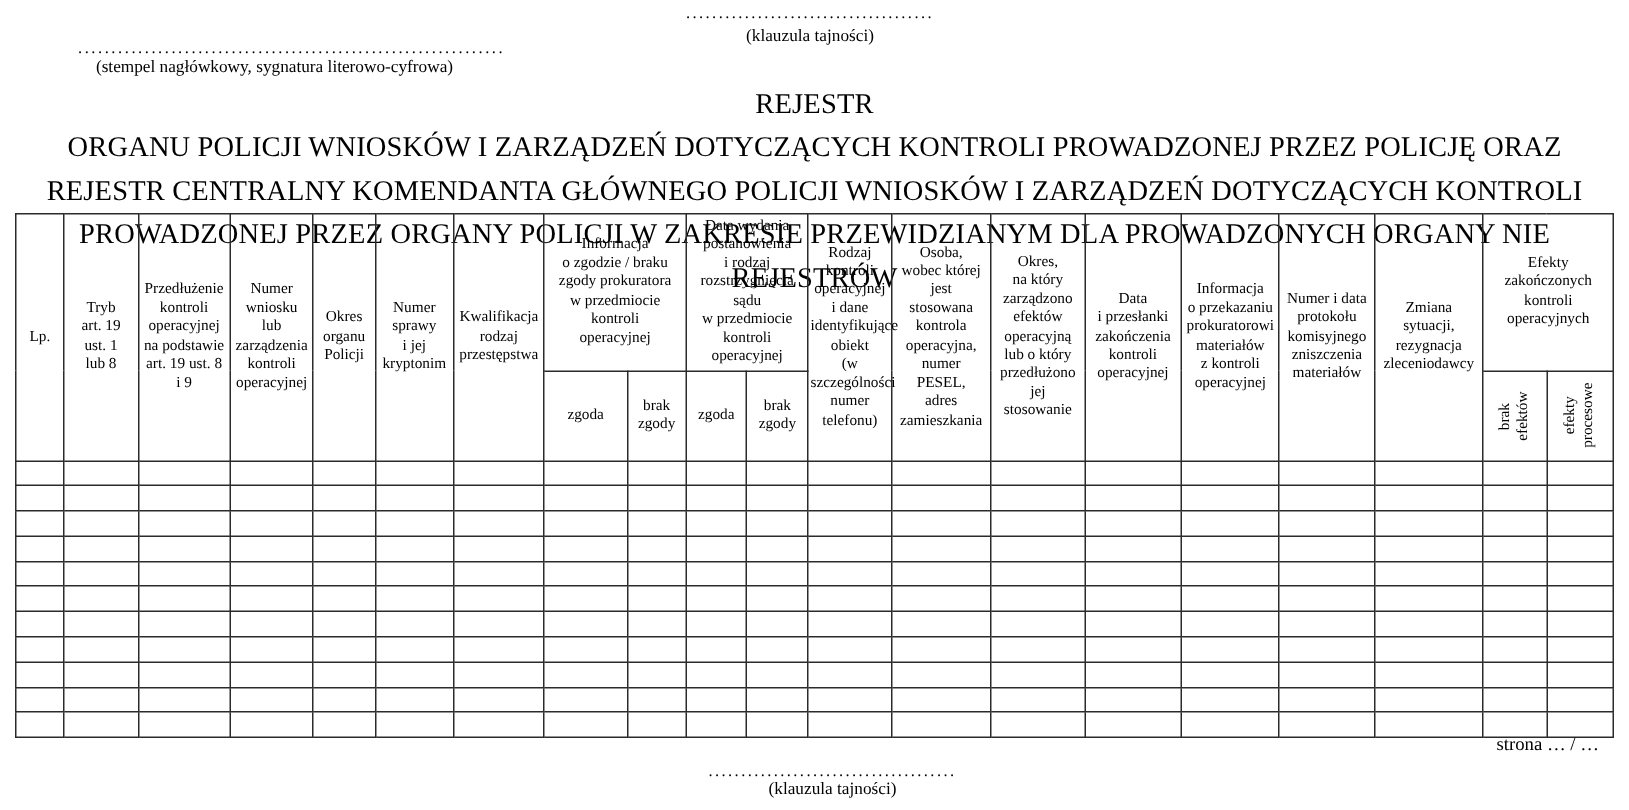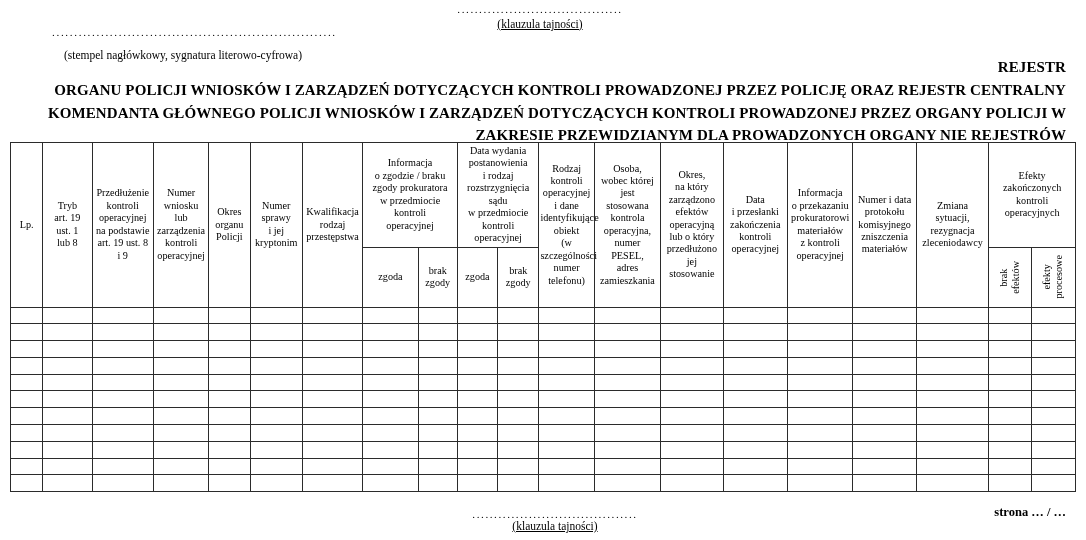--- a/index.html
+++ b/index.html
@@ -33,48 +33,47 @@
     line-height: 1.35;
   }
   .dots {
     font-size: 11px;
     letter-spacing: 1.6px;
     color: #000;
     white-space: nowrap;
   }
   .clause-label {
     font-size: 11.5px;
-    text-decoration: underline;
   }
 
   
   .stamp {
     position: absolute;
     left: 52px;
     top: 26px;
     width: 262px;
     text-align: center;
   }
   .stamp .dots {
     letter-spacing: 1.7px;
   }
   .stamp-label {
     font-size: 11.5px;
-    margin-top: 11px;
+    margin-top: 1px;
   }
 
   
   .title-block {
     position: absolute;
     left: 20px;
     top: 56px;
     width: 1046px;
-    text-align: right;
-    font-weight: bold;
-    font-size: 15px;
+    text-align: center;
+    font-weight: normal;
+    font-size: 19px;
     line-height: 1.52;
     letter-spacing: 0.1px;
   }
   .title-line1 {
     display: block;
   }
 
   
   table.register {
     position: absolute;
@@ -113,23 +112,22 @@
     font-size: 10.2px;
     line-height: 1.2;
     margin: 0 auto;
     text-align: center;
   }
 
   
   .page-num {
     position: absolute;
     right: 20px;
-    top: 505px;
+    top: 489px;
     font-size: 12.5px;
-    font-weight: bold;
   }
   .clause-bottom {
     position: absolute;
     left: 455px;
     top: 508px;
     width: 200px;
     text-align: center;
   }
 </style>
 </head>

